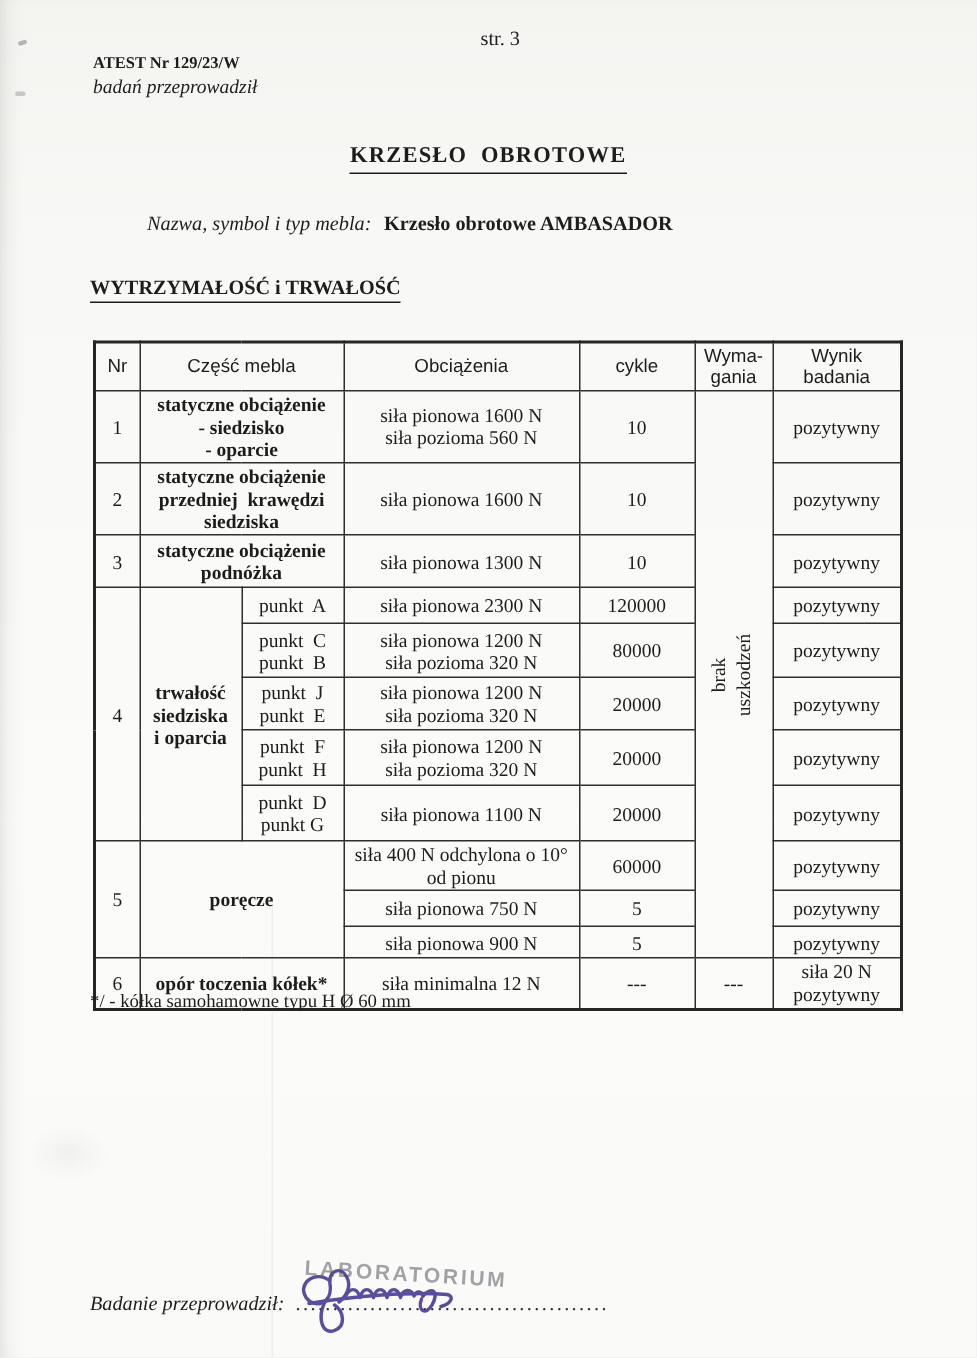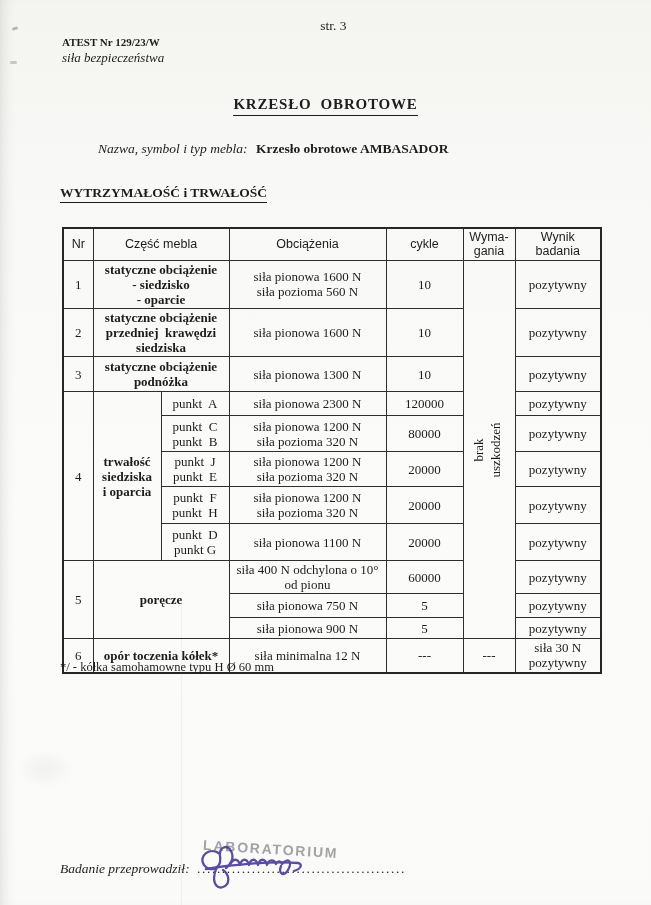--- a/index.html
+++ b/index.html
@@ -99,21 +99,21 @@
 </style>
 </head>
 <body>
 
 <div class="page">
 
   <div class="page-number">str. 3</div>
 
   <div class="atest-block">
     <div class="atest-nr">ATEST Nr 129/23/W</div>
-    <div class="atest-sub">siła bezpieczeństwa</div>
+    <div class="atest-sub">badań przeprowadził</div>
   </div>
 
   <div class="title-wrap">
     <span class="doc-title">KRZESŁO  OBROTOWE</span>
   </div>
 
   <div class="name-line">
     <span class="name-label">Nazwa, symbol i typ mebla:</span>
     <span class="name-value">Krzesło obrotowe AMBASADOR</span>
   </div>
@@ -238,21 +238,21 @@
         <td>5</td>
         <td>pozytywny</td>
       </tr>
 
       <tr style="height:27px">
         <td>6</td>
         <td colspan="2" class="part">opór toczenia kółek*</td>
         <td>siła minimalna 12 N</td>
         <td>---</td>
         <td>---</td>
-        <td>siła 30 N
+        <td>siła 20 N
 pozytywny</td>
       </tr>
     </tbody>
   </table>
 
   <div class="footnote">*/ - kółka samohamowne typu H Ø 60 mm</div>
 
   <div class="footer-line">
     <span class="footer-label">Badanie przeprowadził:</span>
     <span class="dots">..........................................</span>

